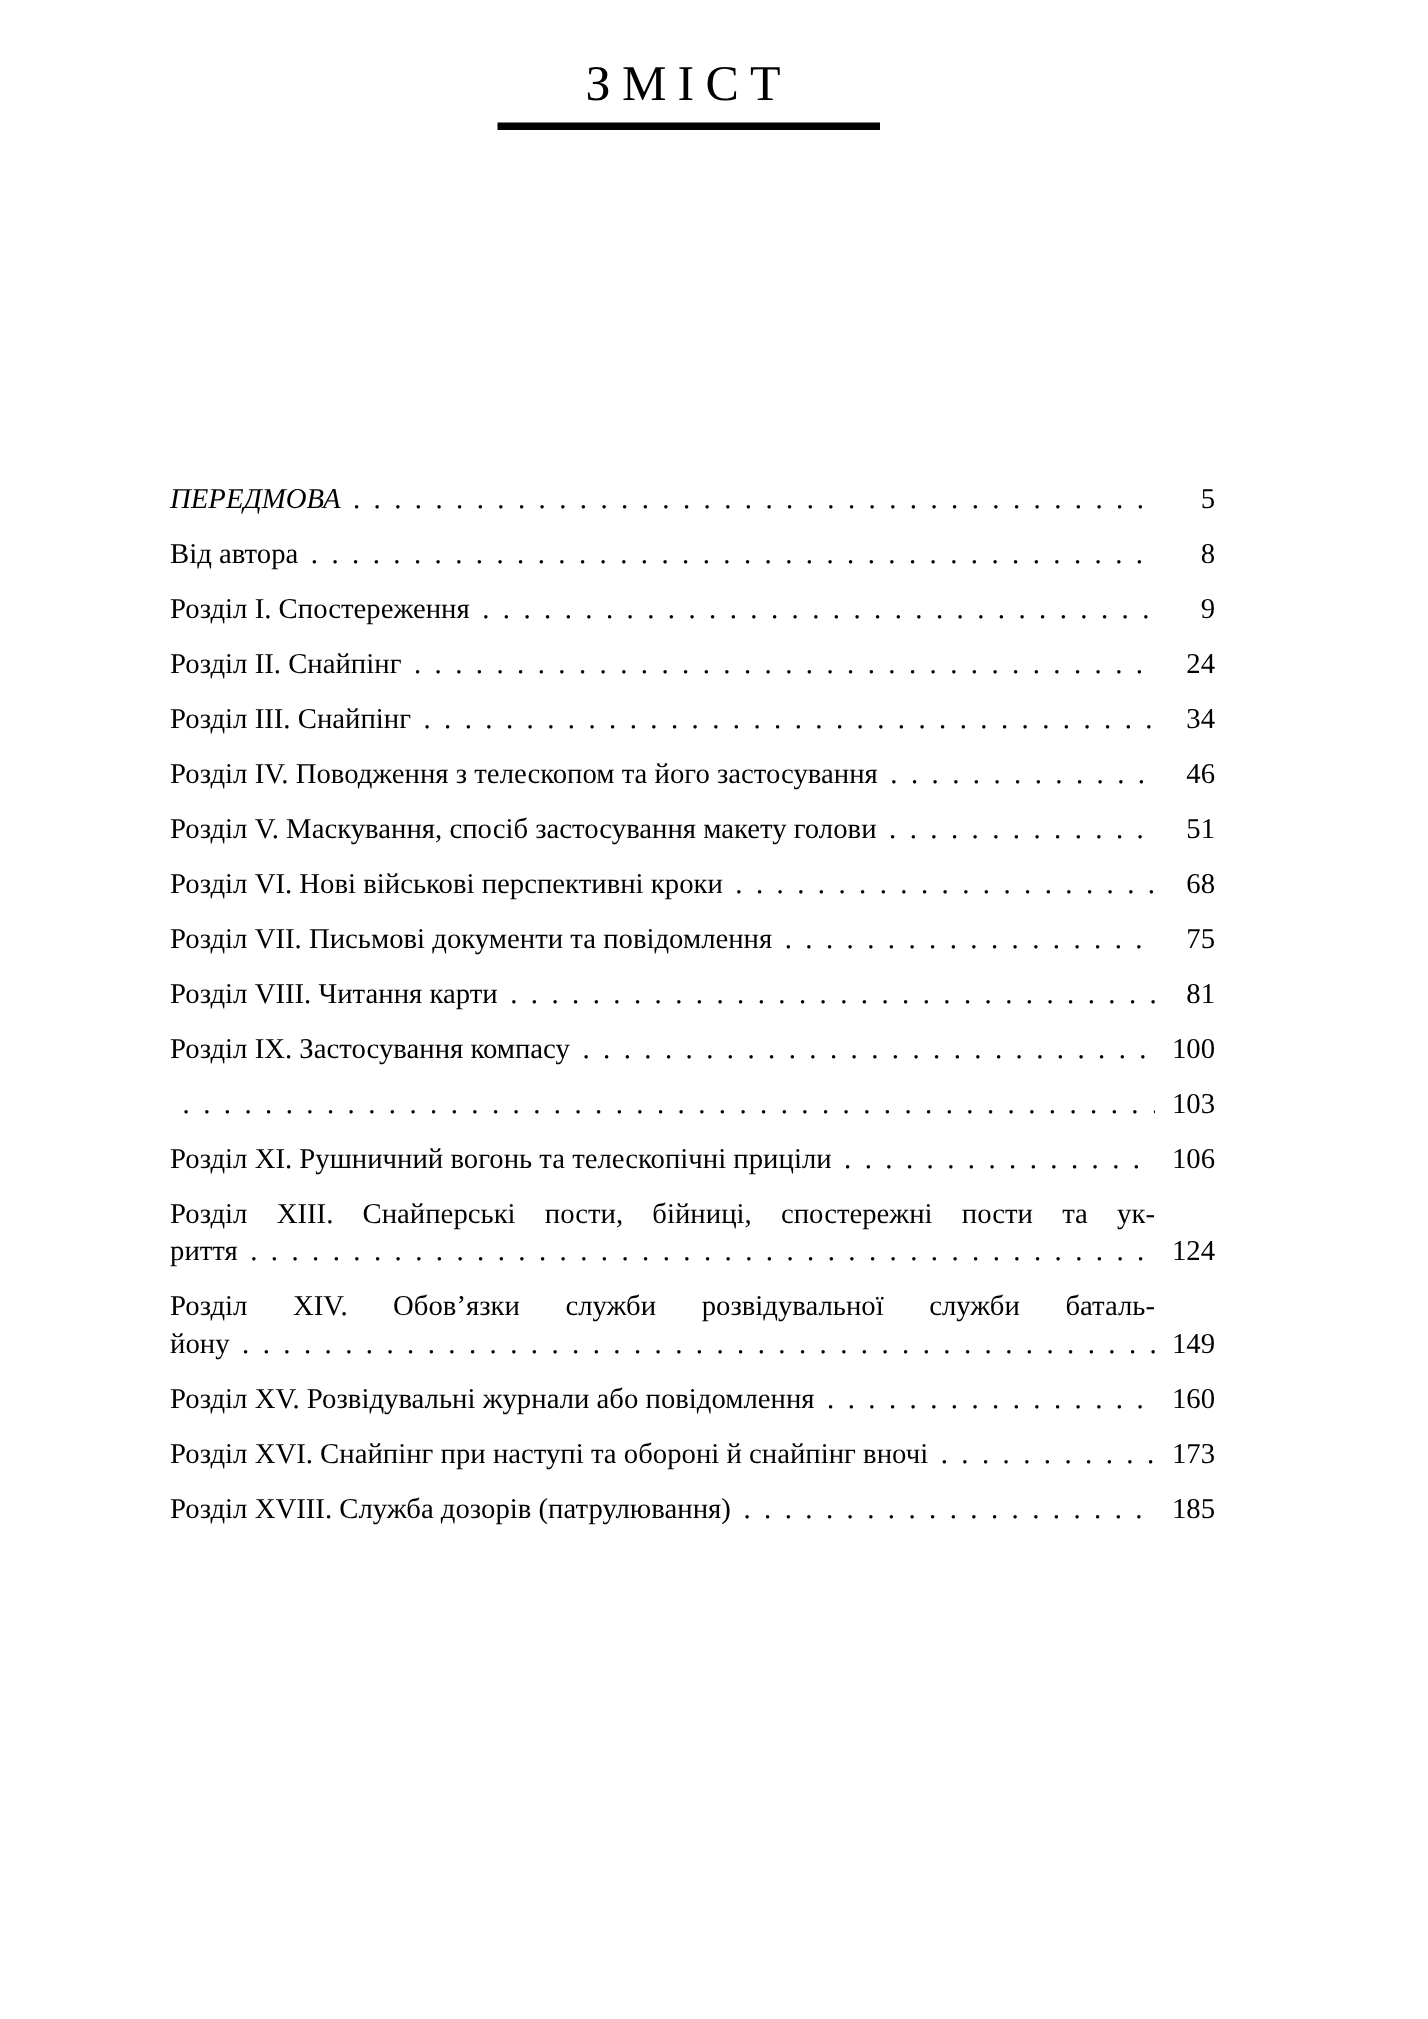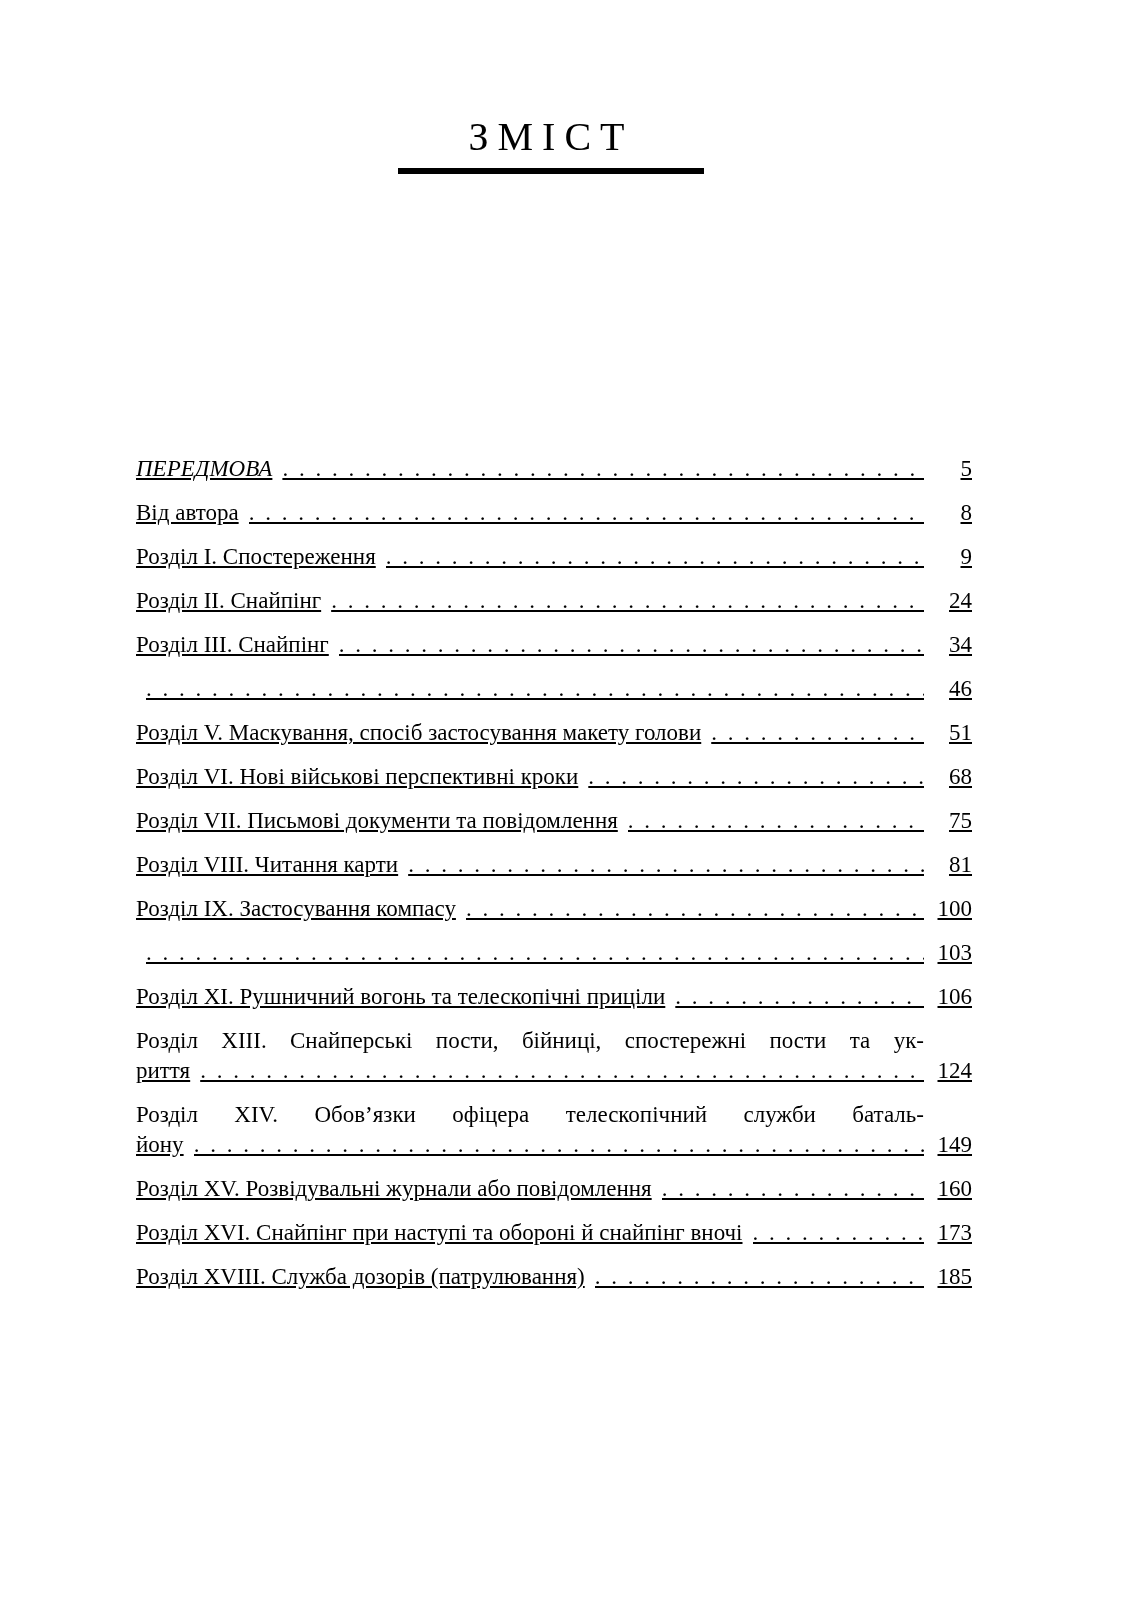--- a/index.html
+++ b/index.html
@@ -7,21 +7,21 @@
   body {
     width: 1142px;
     height: 1615px;
     font-family: "Liberation Serif", "DejaVu Serif", serif;
     color: #000000;
     overflow: hidden;
   }
   .page {
     width: 1138px;
     height: 1615px;
-    padding-top: 114px;
+    padding-top: 44px;
     position: relative;
   }
   .title {
     text-align: center;
     font-size: 40px;
     font-weight: 400;
     letter-spacing: 9px;
     line-height: 46px;
     transform: translateX(-18px);
   }
@@ -31,21 +31,21 @@
     background: #000000;
     margin: 8px auto 0 auto;
     transform: translateX(-18px);
   }
   .toc {
     margin: 280px 166px 0 136px;
     font-size: 23px;
     line-height: 30px;
   }
   .entry { margin-bottom: 14px; }
-  .last-line { display: flex; text-decoration: underline; }
+  .last-line { display: flex; }
   .label { white-space: nowrap; }
   .leader {
     flex: 1 1 auto;
     min-width: 14px;
     overflow: hidden;
     white-space: nowrap;
     margin: 0 6px 0 10px;
   }
   .leader::after {
     content: ". . . . . . . . . . . . . . . . . . . . . . . . . . . . . . . . . . . . . . . . . . . . . . . . . . . . . . . . . . . . . . . . . . . . . . . . . . . . . . . . . . . . . . . . . . . .";
@@ -111,20 +111,21 @@
     <div class="last-line">
       <span class="label">Розділ III. Снайпінг</span>
       <span class="leader"></span>
       <span class="pagenum">34</span>
     </div>
   </div>
 
   <div class="entry">
 
     <div class="last-line">
+      <span class="label">Розділ IV. Поводження з телескопом та його застосування</span>
       <span class="leader"></span>
       <span class="pagenum">46</span>
     </div>
   </div>
 
   <div class="entry">
 
     <div class="last-line">
       <span class="label">Розділ V. Маскування, спосіб застосування макету голови</span>
       <span class="leader"></span>
@@ -189,21 +190,21 @@
   <div class="entry">
     <div class="cont-line">Розділ XIII. Снайперські пости, бійниці, спостережні пости та ук-</div>
     <div class="last-line">
       <span class="label">риття</span>
       <span class="leader"></span>
       <span class="pagenum">124</span>
     </div>
   </div>
 
   <div class="entry">
-    <div class="cont-line">Розділ XIV. Обов’язки офіцера телескопічний служби баталь-</div>
+    <div class="cont-line">Розділ XIV. Обов’язки служби розвідувальної служби баталь-</div>
     <div class="last-line">
       <span class="label">йону</span>
       <span class="leader"></span>
       <span class="pagenum">149</span>
     </div>
   </div>
 
   <div class="entry">
 
     <div class="last-line">

